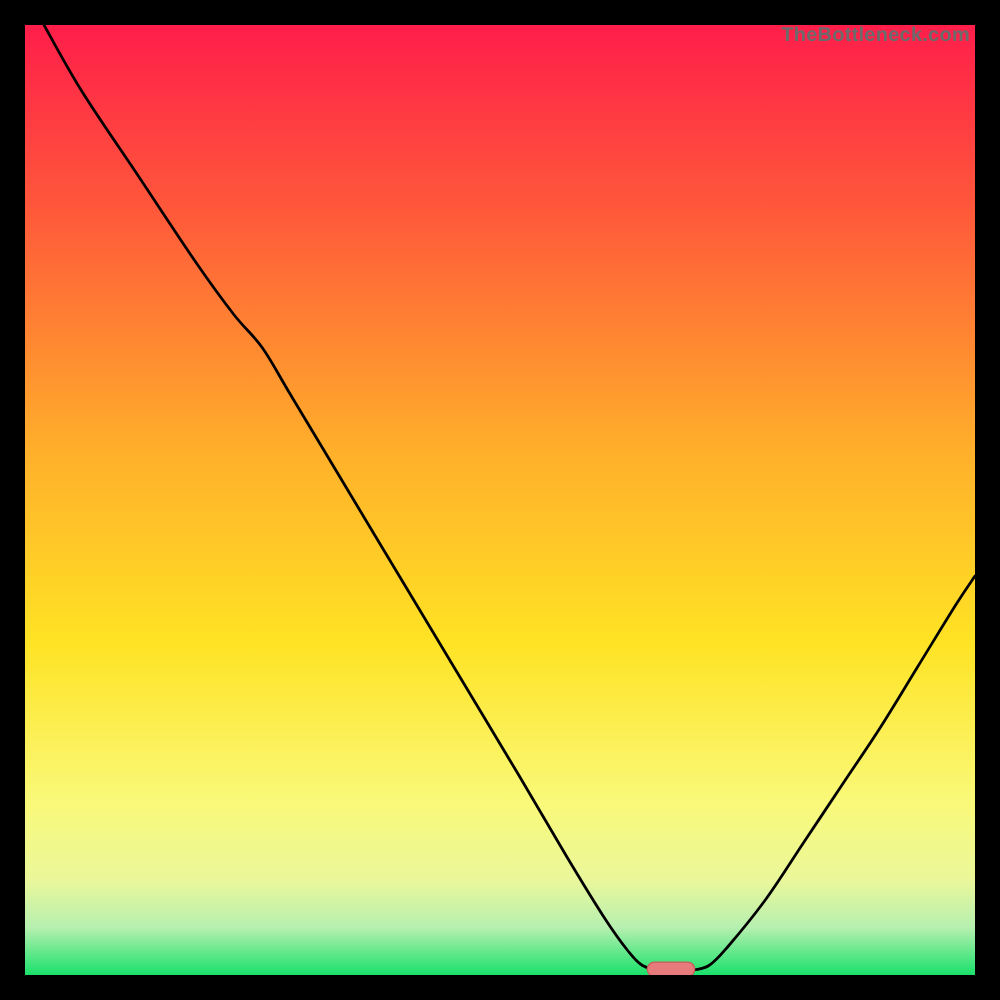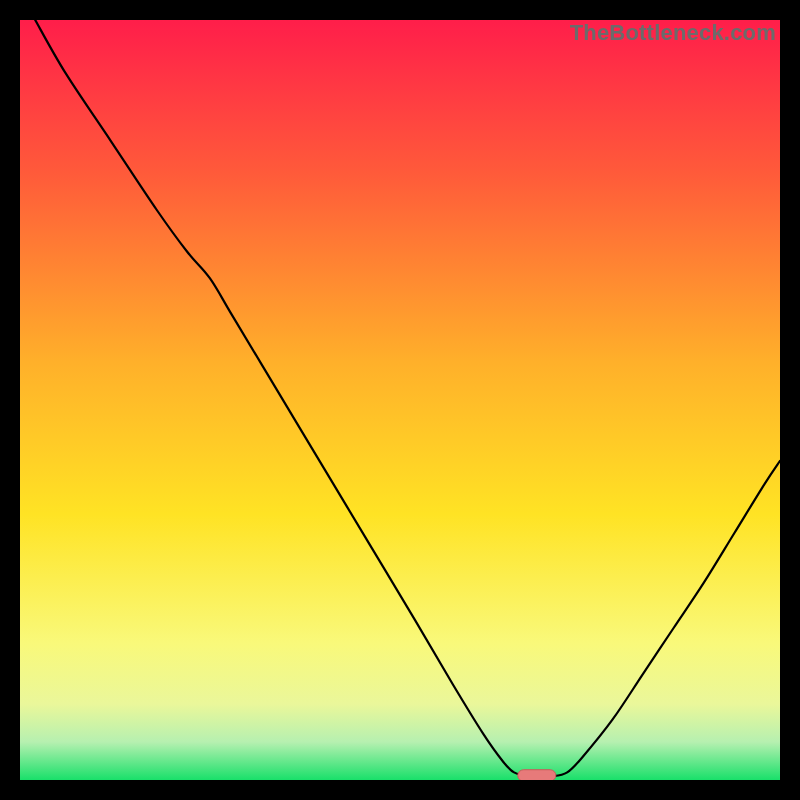--- a/index.html
+++ b/index.html
@@ -23,21 +23,21 @@
     left: 0;
     top: 0;
     width: 760px;
     height: 760px;
   }
   .watermark {
     position: absolute;
     top: 0px;
     right: 4px;
     font-family: Arial, Helvetica, sans-serif;
-    font-size: 22px;
+    font-size: 16px;
     font-weight: 600;
     color: #6b6b6b;
     letter-spacing: 0.2px;
     user-select: none;
   }
   svg {
     display: block;
   }
 </style>
 </head>

